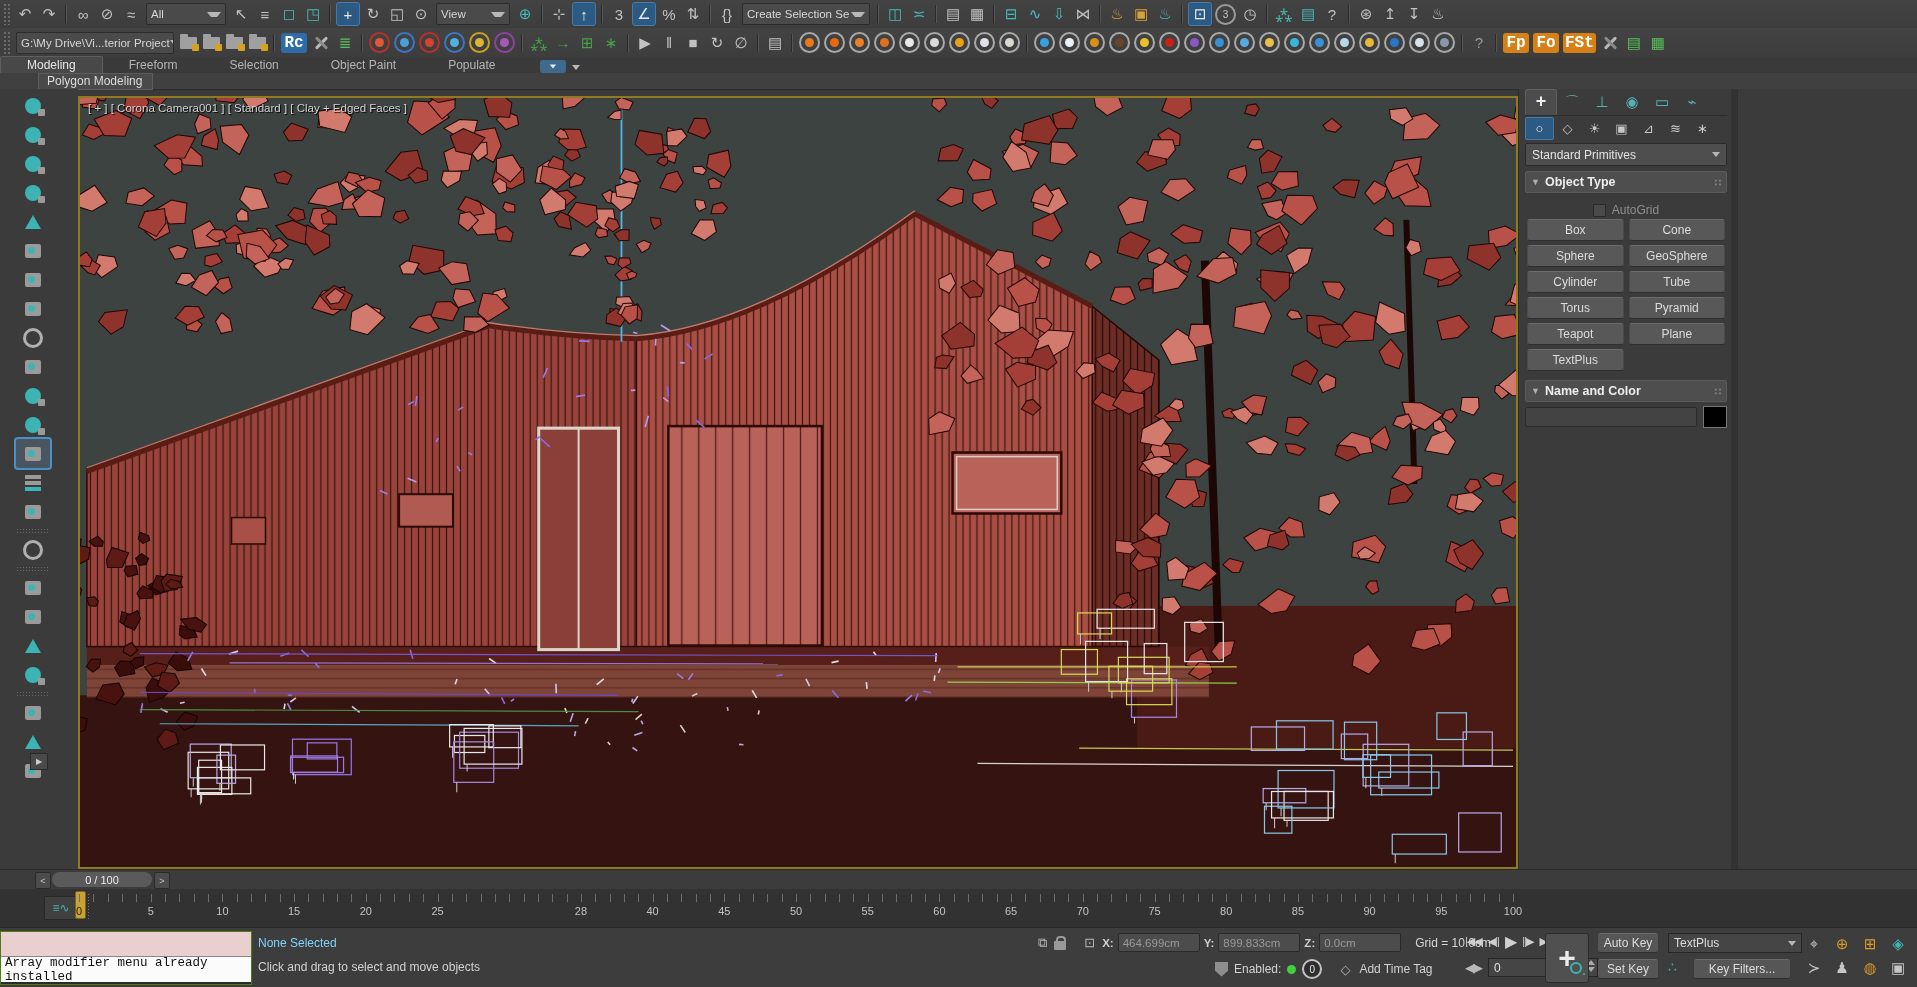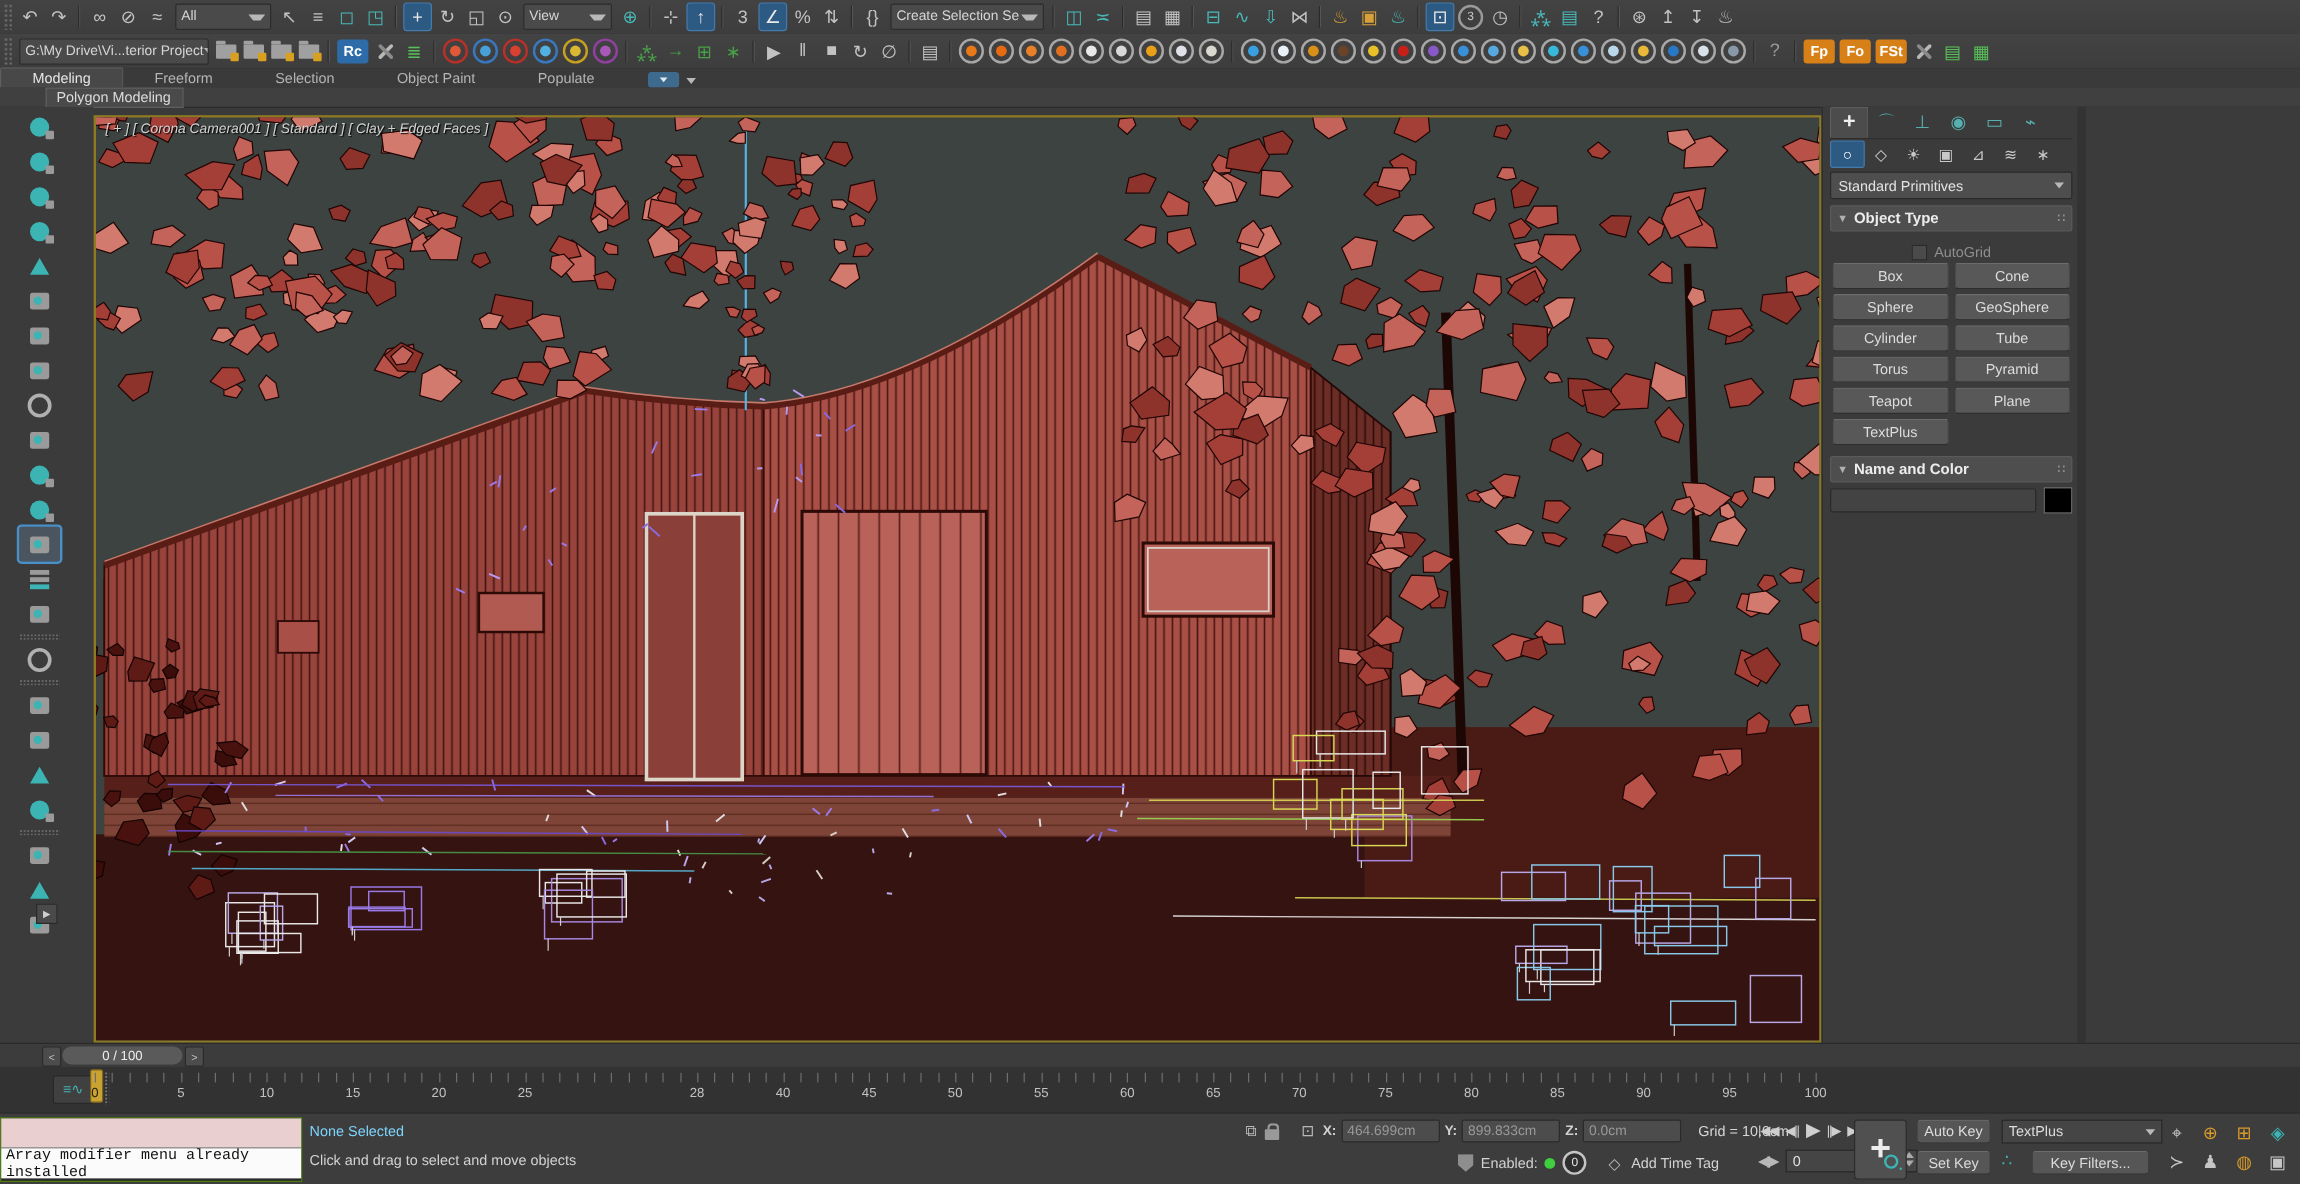--- a/index.html
+++ b/index.html
@@ -11,21 +11,21 @@
   #tb2{top:28px;height:29px;}
   .grip{width:7px;height:80%;margin:0 3px;background-image:radial-gradient(#6a6a6a 1px,transparent 1.2px);background-size:4px 4px;}
   .ticon{min-width:22px;height:22px;margin:0 1px;display:flex;align-items:center;justify-content:center;font-size:15px;color:#c2c2c2;border-radius:3px;cursor:default;}
   .ticon.act{background:#2d5a82;border:1px solid #457bab;color:#e8e8e8;}
   .tsep{width:1px;height:18px;background:#2b2b2b;border-right:1px solid #555;margin:0 4px;}
   .tdd{height:20px;background:#4a4a4a;border:1px solid #2c2c2c;border-radius:2px;display:flex;align-items:center;font-size:11.5px;color:#d6d6d6;padding:0 4px;margin:0 3px;white-space:nowrap;overflow:hidden;}
   .tdd .cap{margin-left:auto;padding-left:6px;}
   .cap{width:0;height:0;border-left:4px solid transparent;border-right:4px solid transparent;border-top:5px solid #b8b8b8;display:inline-block;}
   .ring{width:17px;height:17px;border:2px solid;border-radius:50%;display:flex;align-items:center;justify-content:center;margin:0 2px;position:relative;}
   .ring .dot{width:9px;height:9px;border-radius:50%;}
-  .tbtn{height:20px;min-width:22px;border-radius:3px;display:flex;align-items:center;justify-content:center;font-weight:bold;font-size:12px;color:#fff;margin:0 2px;padding:0 2px;}
+  .tbtn{height:20px;min-width:22px;border-radius:3px;display:flex;align-items:center;justify-content:center;font-weight:bold;font-size:16px;color:#fff;margin:0 2px;padding:0 2px;font-family:Liberation Mono, monospace;}
   .folder{width:17px;height:12px;background:#a0a0a0;border-radius:1px;position:relative;margin:0 3px;}
   .folder:before{content:"";position:absolute;top:-3px;left:0;width:8px;height:3px;background:#a0a0a0;border-radius:1px 1px 0 0;}
   .folder:after{content:"";position:absolute;right:-2px;bottom:-2px;width:7px;height:7px;background:#d8a020;border-radius:1px;}
   .xtool{position:relative;width:18px;height:18px;margin:0 3px;}
   .xtool:before,.xtool:after{content:"";position:absolute;left:8px;top:1px;width:3px;height:16px;background:#b8b8b8;border-radius:2px;}
   .xtool:before{transform:rotate(45deg);}
   .xtool:after{transform:rotate(-45deg);background:#8a8a8a;}
   
   #ribbon{top:57px;height:16px;background:#3a3a3a;display:flex;align-items:flex-end;}
   .rtab{font-size:12px;color:#b4b4b4;padding:1px 26px 1px 26px;}
@@ -43,21 +43,21 @@
   .rsep{width:34px;height:5px;background-image:radial-gradient(#6a6a6a .8px,transparent 1px);background-size:3px 3px;margin:2px 0;}
   .sh{position:relative;}
   .sh-c{width:16px;height:16px;border-radius:50%;background:#3db4b4;}
   .sh-c:after{content:"";position:absolute;right:-4px;bottom:-2px;width:7px;height:7px;background:#9a9a9a;border-radius:1px;}
   .sh-s{width:16px;height:14px;border-radius:2px;background:#9a9a9a;}
   .sh-s:after{content:"";position:absolute;left:3px;top:3px;width:7px;height:7px;border-radius:50%;background:#3db4b4;}
   .sh-t{width:0;height:0;border-left:8px solid transparent;border-right:8px solid transparent;border-bottom:14px solid #3db4b4;}
   .sh-r{width:14px;height:14px;border:3px solid #b0b0b0;border-radius:50%;}
   .sh-b{width:16px;height:4px;background:#9a9a9a;box-shadow:0 6px 0 #3db4b4,0 -6px 0 #9a9a9a;}
   .flyout{position:absolute;left:30px;top:664px;width:16px;height:15px;background:#4a4a4a;border:1px solid #2a2a2a;color:#cfcfcf;font-size:8px;display:flex;align-items:center;justify-content:center;}
-  #vpwrap{flex:1;position:relative;margin-top:7px;border:2px solid #8f7a22;background:#3d4340;font-style:italic;}
+  #vpwrap{flex:1;position:relative;margin-top:7px;border:2px solid #8f7a22;background:#3d4340;}
   #vpsvg{position:absolute;inset:0;width:100%;height:100%;}
   #vplabel{position:absolute;left:8px;top:4px;font-size:11.5px;color:#d2d2d2;text-shadow:1px 1px 1px #000;z-index:5;}
   
   #cpanel{width:398px;background:#3b3b3b;position:relative;border-left:1px solid #2d2d2d;}
   .cp-in{position:absolute;left:6px;top:0;width:202px;}
   .cp-tabs{display:flex;height:26px;align-items:center;}
   .cptab{width:30px;height:23px;display:flex;align-items:center;justify-content:center;color:#56b0b0;font-size:15px;}
   .cptab.on{background:#4c4c4c;border:1px solid #5e5e5e;border-bottom:2px solid #4c4c4c;color:#f0f0f0;font-size:18px;font-weight:bold;border-radius:2px 2px 0 0;}
   .cp-cats{display:flex;height:24px;align-items:center;border-top:1px solid #2e2e2e;}
   .cpcat{width:27px;height:21px;display:flex;align-items:center;justify-content:center;color:#c8c8c8;font-size:13px;border-radius:2px;}

